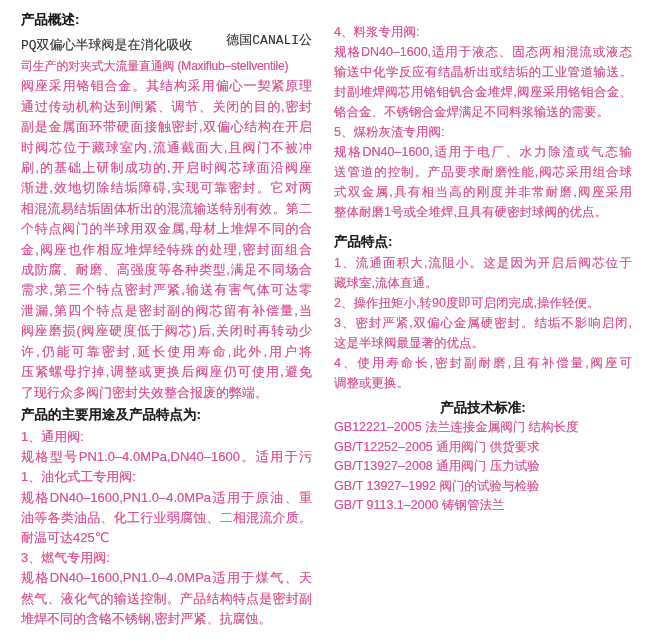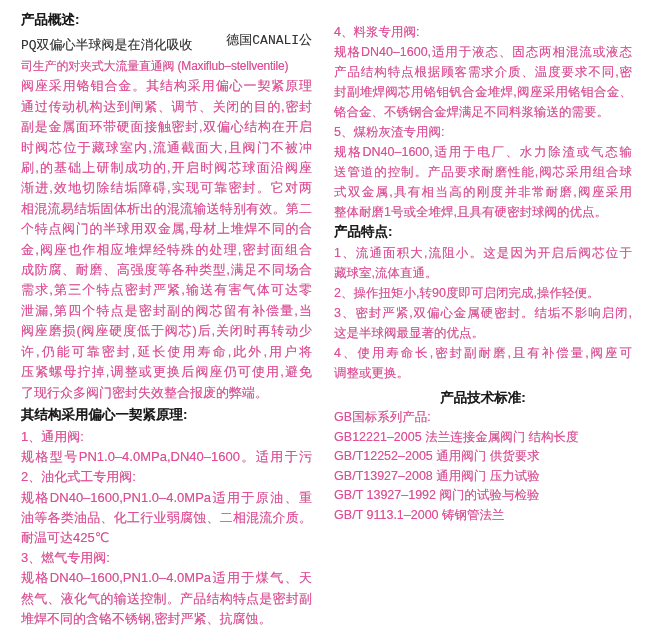--- a/index.html
+++ b/index.html
@@ -63,21 +63,21 @@
   }
   .intro-line1 .raised { position: relative; top: -5px; }
   .para { margin-top: 0; }
   .usage-heading { margin-top: 2px; }
   .usage-list { margin-top: 3px; }
   .usage-list .line { line-height: 20.2px; }
 
   
   .valve-types { margin-top: 12px; }
   .valve-types .line { line-height: 20px; }
-  .features-heading { margin-bottom: 2px; }
+  .features-heading { margin-top: 10px; margin-bottom: 2px; }
   .features-list .line { line-height: 20px; }
   .standards-heading { margin-top: 5px; margin-bottom: 1px; text-align: center; }
   .standards-list .line { line-height: 19.5px; }
 </style>
 </head>
 <body>
 
 <div class="doc">
 
   <div class="col col-left">
@@ -101,41 +101,41 @@
         <div class="line j">金,阀座也作相应堆焊经特殊的处理,密封面组合</div>
         <div class="line j">成防腐、耐磨、高强度等各种类型,满足不同场合</div>
         <div class="line j">需求,第三个特点密封严紧,输送有害气体可达零</div>
         <div class="line j">泄漏,第四个特点是密封副的阀芯留有补偿量,当</div>
         <div class="line j">阀座磨损(阀座硬度低于阀芯)后,关闭时再转动少</div>
         <div class="line j">许,仍能可靠密封,延长使用寿命,此外,用户将</div>
         <div class="line j">压紧螺母拧掉,调整或更换后阀座仍可使用,避免</div>
         <div class="line">了现行众多阀门密封失效整合报废的弊端。</div>
       </div>
 
-    <div class="h usage-heading">其结构采用偏心一契紧原理:</div>
+    <div class="h usage-heading">产品的主要用途及产品特点为:</div>
 
     <div class="usage-list">
         <div class="line">1、通用阀:</div>
         <div class="line j">规格型号PN1.0–4.0MPa,DN40–1600。适用于污</div>
-        <div class="line">2、油化式工专用阀:</div>
+        <div class="line">1、油化式工专用阀:</div>
         <div class="line j">规格DN40–1600,PN1.0–4.0MPa适用于原油、重</div>
         <div class="line j">油等各类油品、化工行业弱腐蚀、二相混流介质。</div>
         <div class="line">耐温可达425℃</div>
         <div class="line">3、燃气专用阀:</div>
         <div class="line j">规格DN40–1600,PN1.0–4.0MPa适用于煤气、天</div>
         <div class="line j">然气、液化气的输送控制。产品结构特点是密封副</div>
         <div class="line">堆焊不同的含铬不锈钢,密封严紧、抗腐蚀。</div>
       </div>
   </div>
 
   <div class="col col-right">
     <div class="valve-types">
         <div class="line">4、料浆专用阀:</div>
         <div class="line j">规格DN40–1600,适用于液态、固态两相混流或液态</div>
-        <div class="line j">产品结构特点根据顾客需求介质、温度要求不同,密</div>
+        <div class="line j">输送中化学反应有结晶析出或结垢的工业管道输送。</div>
         <div class="line j">封副堆焊阀芯用铬钼钒合金堆焊,阀座采用铬钼合金、</div>
         <div class="line">铬合金、不锈钢合金焊满足不同料浆输送的需要。</div>
         <div class="line">5、煤粉灰渣专用阀:</div>
         <div class="line j">规格DN40–1600,适用于电厂、水力除渣或气态输</div>
         <div class="line j">送管道的控制。产品要求耐磨性能,阀芯采用组合球</div>
         <div class="line j">式双金属,具有相当高的刚度并非常耐磨,阀座采用</div>
         <div class="line">整体耐磨1号或全堆焊,且具有硬密封球阀的优点。</div>
       </div>
 
     <div class="h features-heading">产品特点:</div>
@@ -146,21 +146,20 @@
         <div class="line">2、操作扭矩小,转90度即可启闭完成,操作轻便。</div>
         <div class="line j">3、密封严紧,双偏心金属硬密封。结垢不影响启闭,</div>
         <div class="line">这是半球阀最显著的优点。</div>
         <div class="line j">4、使用寿命长,密封副耐磨,且有补偿量,阀座可</div>
         <div class="line">调整或更换。</div>
       </div>
 
     <div class="h standards-heading">产品技术标准:</div>
 
     <div class="standards-list">
-        <div class="line">GB国标系列产品:</div>
         <div class="line">GB12221–2005 法兰连接金属阀门 结构长度</div>
         <div class="line">GB/T12252–2005 通用阀门 供货要求</div>
         <div class="line">GB/T13927–2008 通用阀门 压力试验</div>
         <div class="line">GB/T 13927–1992 阀门的试验与检验</div>
         <div class="line">GB/T 9113.1–2000 铸钢管法兰</div>
       </div>
   </div>
 
 </div>
 

